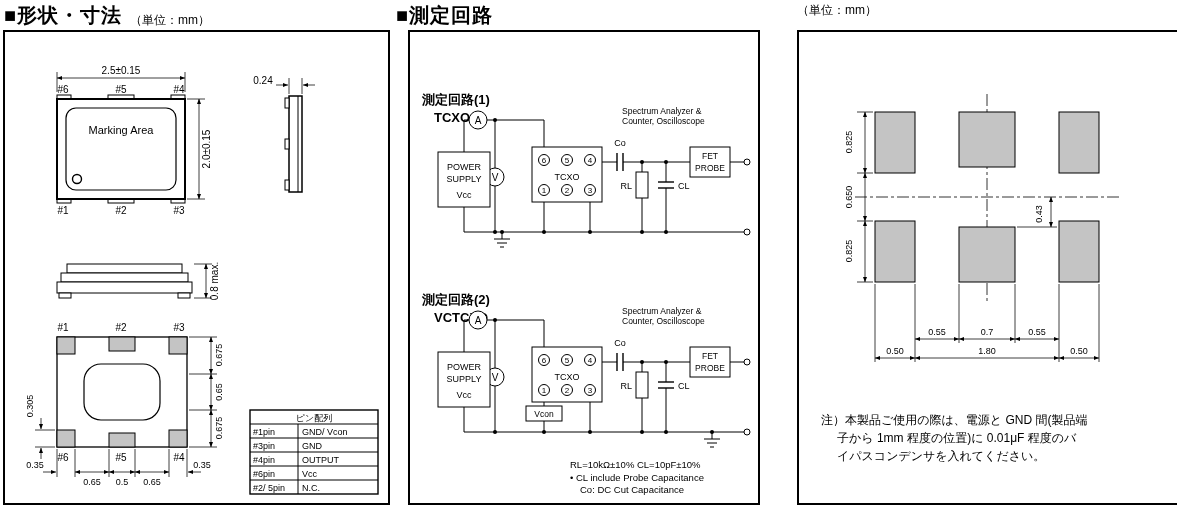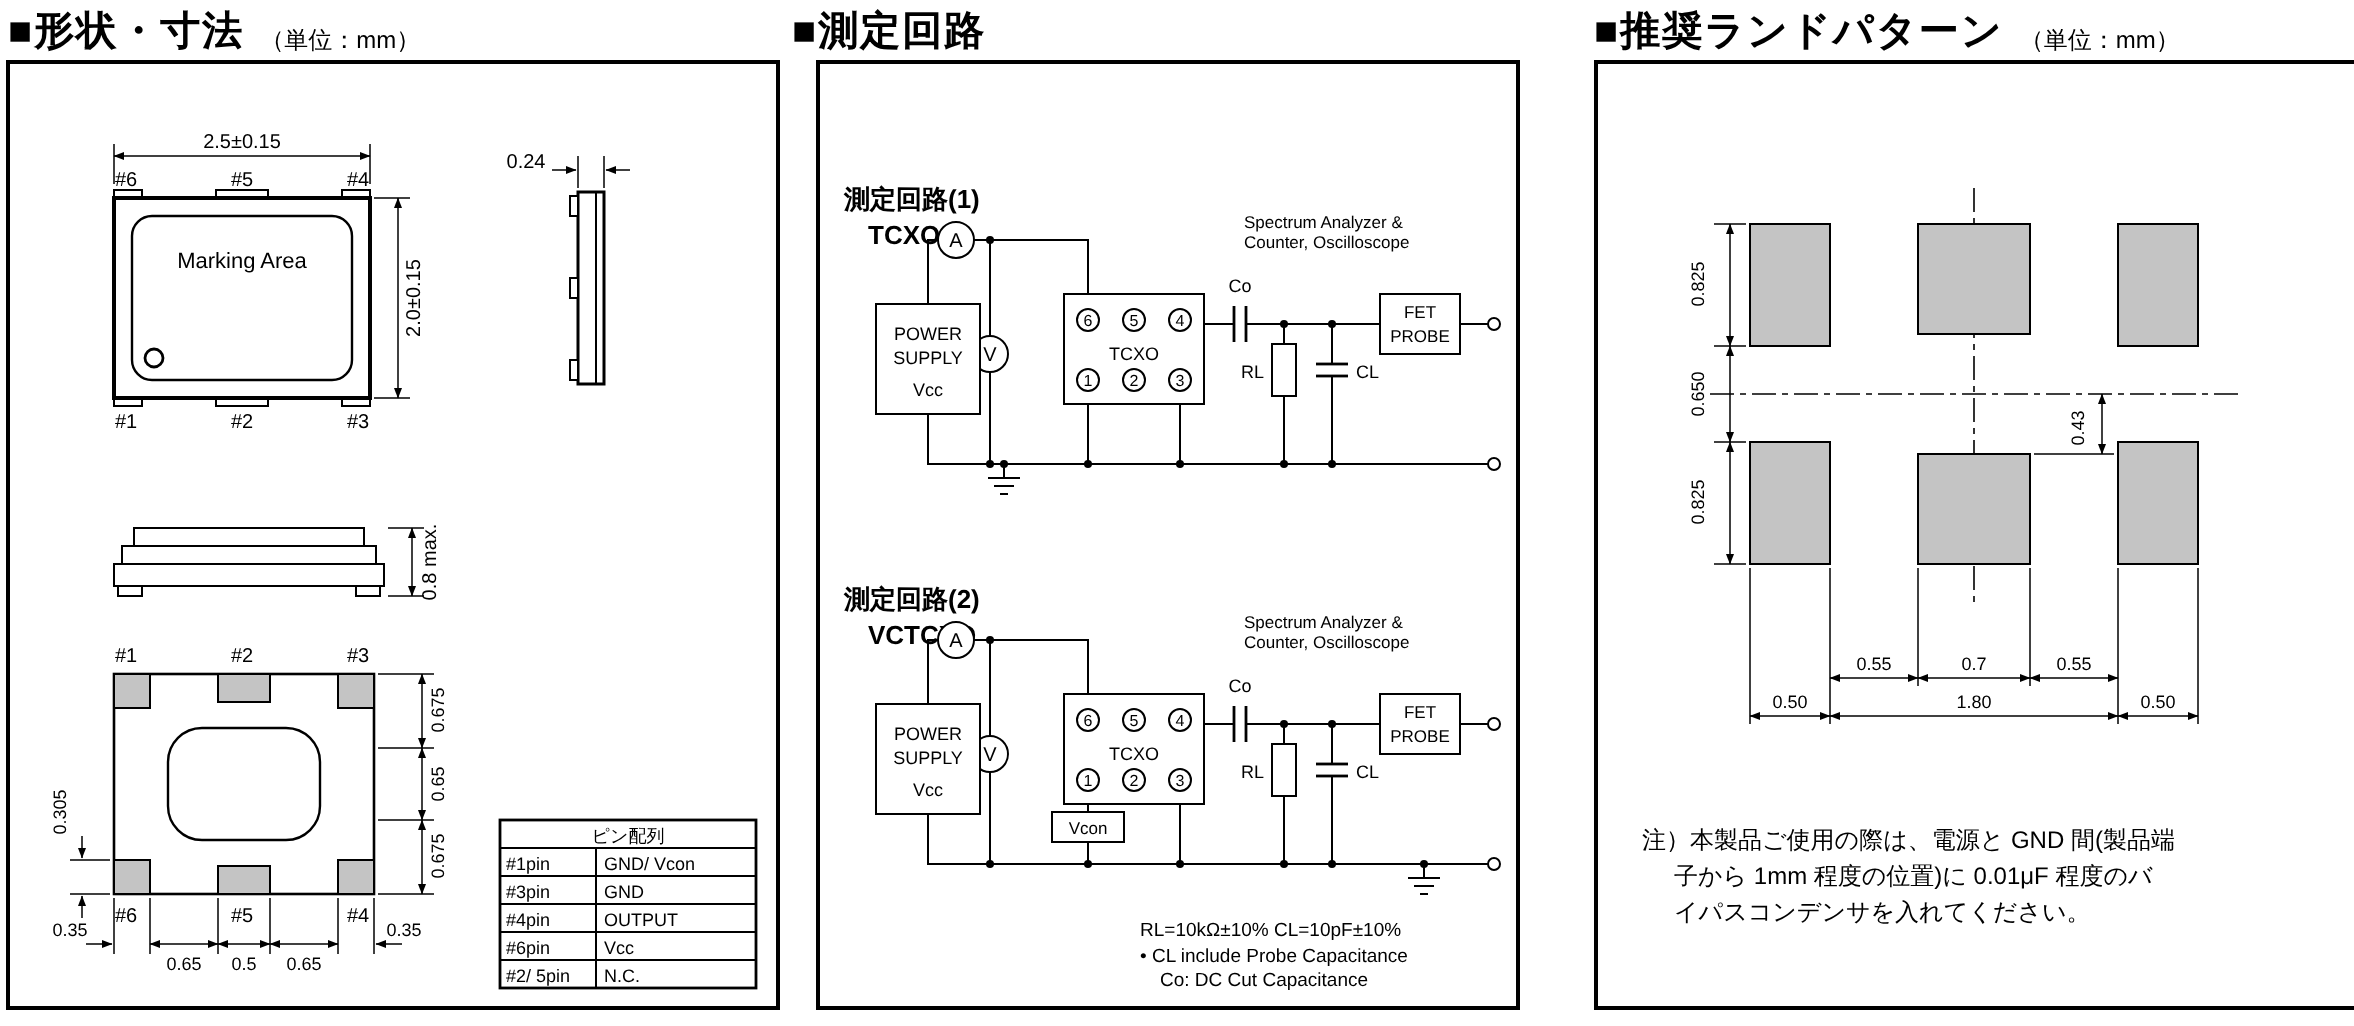--- a/index.html
+++ b/index.html
@@ -27,21 +27,20 @@
 <body>
 
 <div class="hdr" style="left:4px">
   <span class="hdr-title">■形状・寸法</span>
   <span class="hdr-unit">（単位：mm）</span>
 </div>
 <div class="hdr" style="left:396px">
   <span class="hdr-title">■測定回路</span>
 </div>
 <div class="hdr" style="left:797px">
-  <span class="hdr-title">■推奨ランドパターン</span>
   <span class="hdr-unit">（単位：mm）</span>
 </div>
 
 <div class="panel" style="left:3px;width:387px">
 <svg width="383" height="471" viewBox="0 0 383 471">
   <defs>
     <marker id="arr" viewBox="0 0 10 10" refX="9.5" refY="5" markerWidth="7" markerHeight="7" orient="auto-start-reverse">
       <path d="M0,1.2 L10,5 L0,8.8 z" fill="#000"></path>
     </marker>
   </defs>

